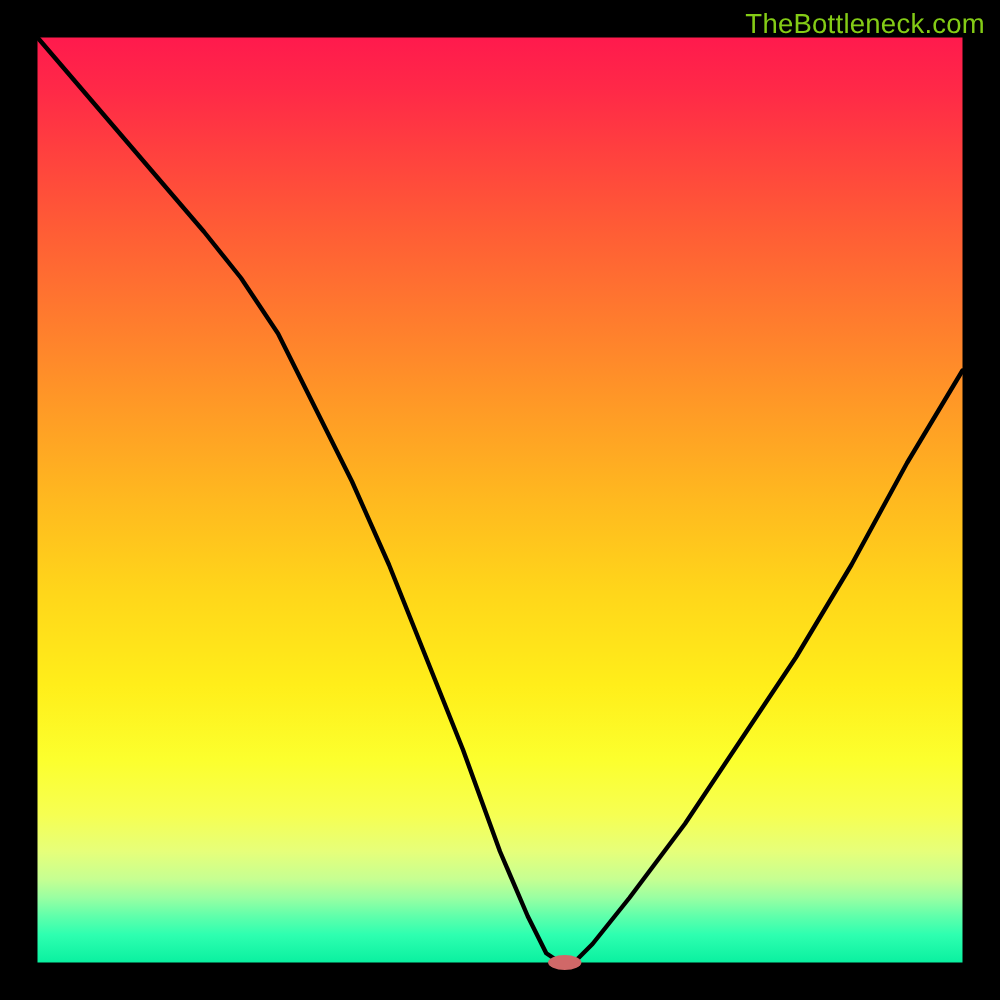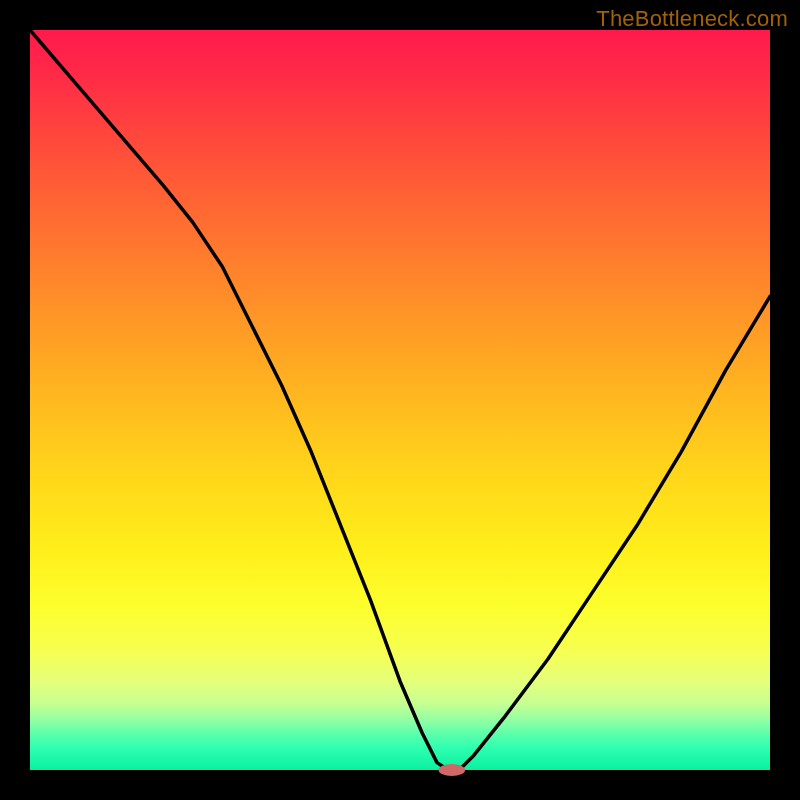--- a/index.html
+++ b/index.html
@@ -10,21 +10,21 @@
     position: absolute;
     top: 0; left: 0;
     width: 800px; height: 800px;
     background: #000;
   }
 
   .watermark {
     position: absolute;
     top: 6px;
     right: 12px;
-    color: #a16207;
+    color: #84cc16;
     font-size: 22px;
     font-weight: 500;
     letter-spacing: 0.2px;
   }
 
   .plot {
     position: absolute;
     left: 30px;
     top: 30px;
     width: 740px;

